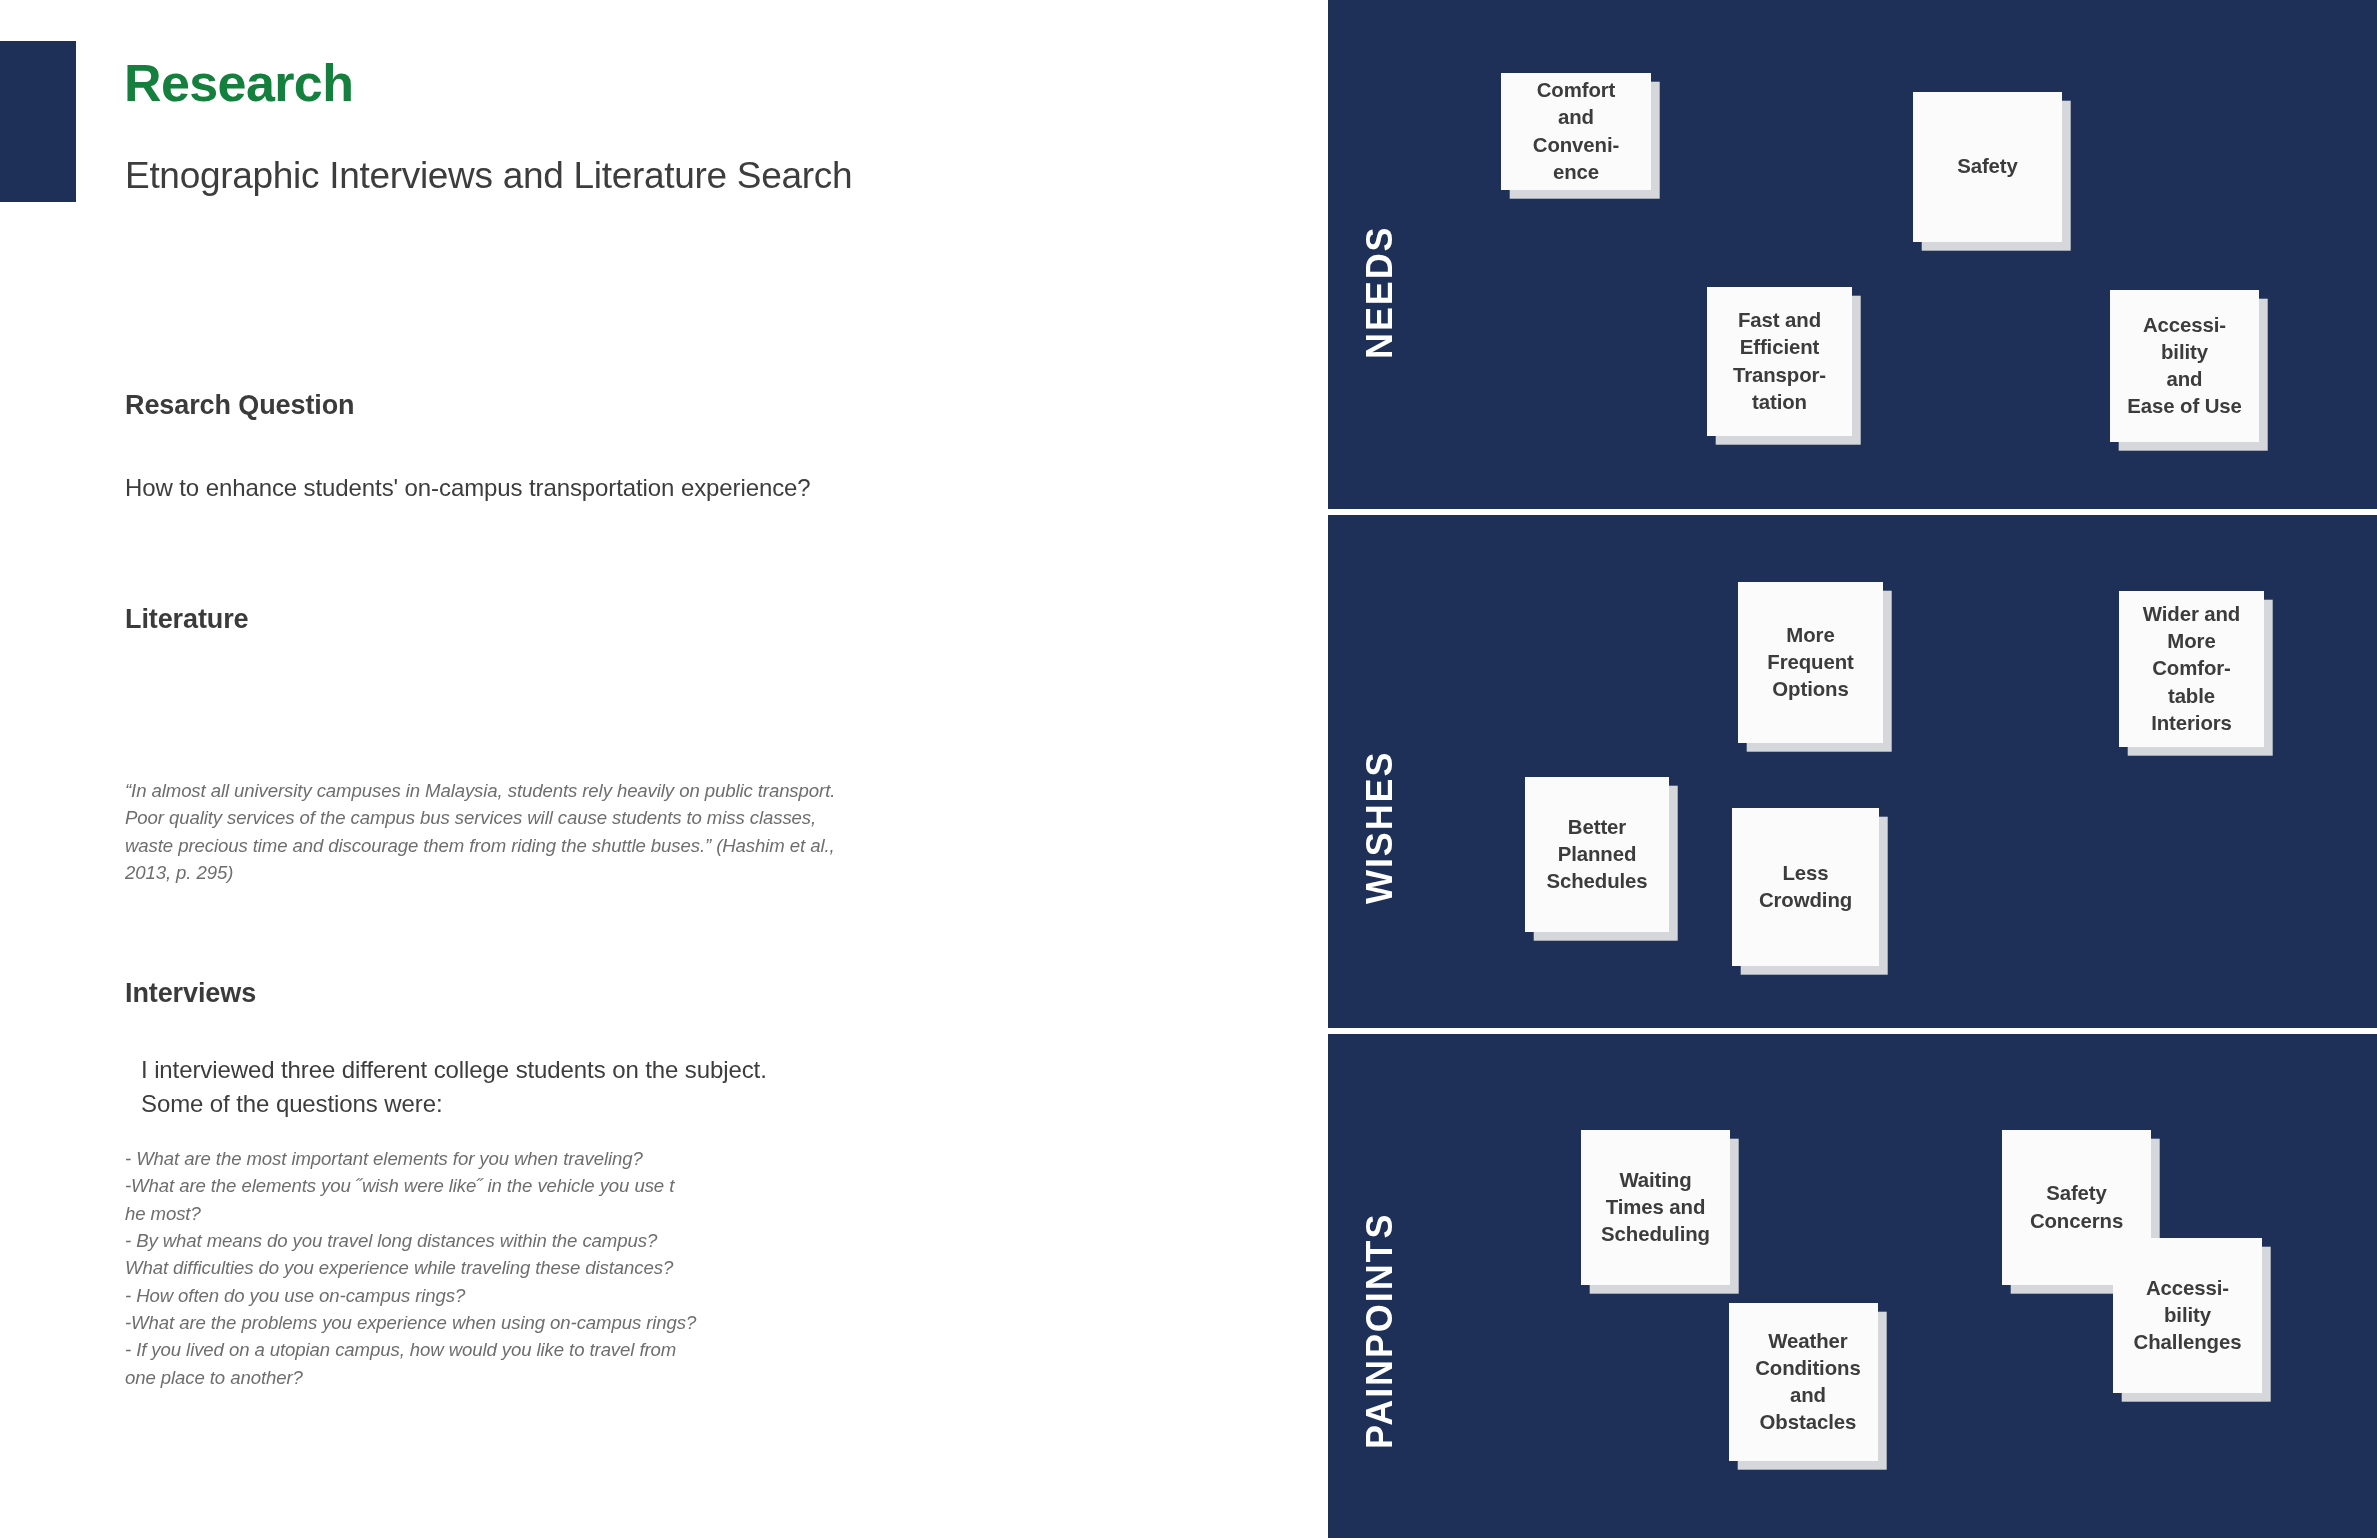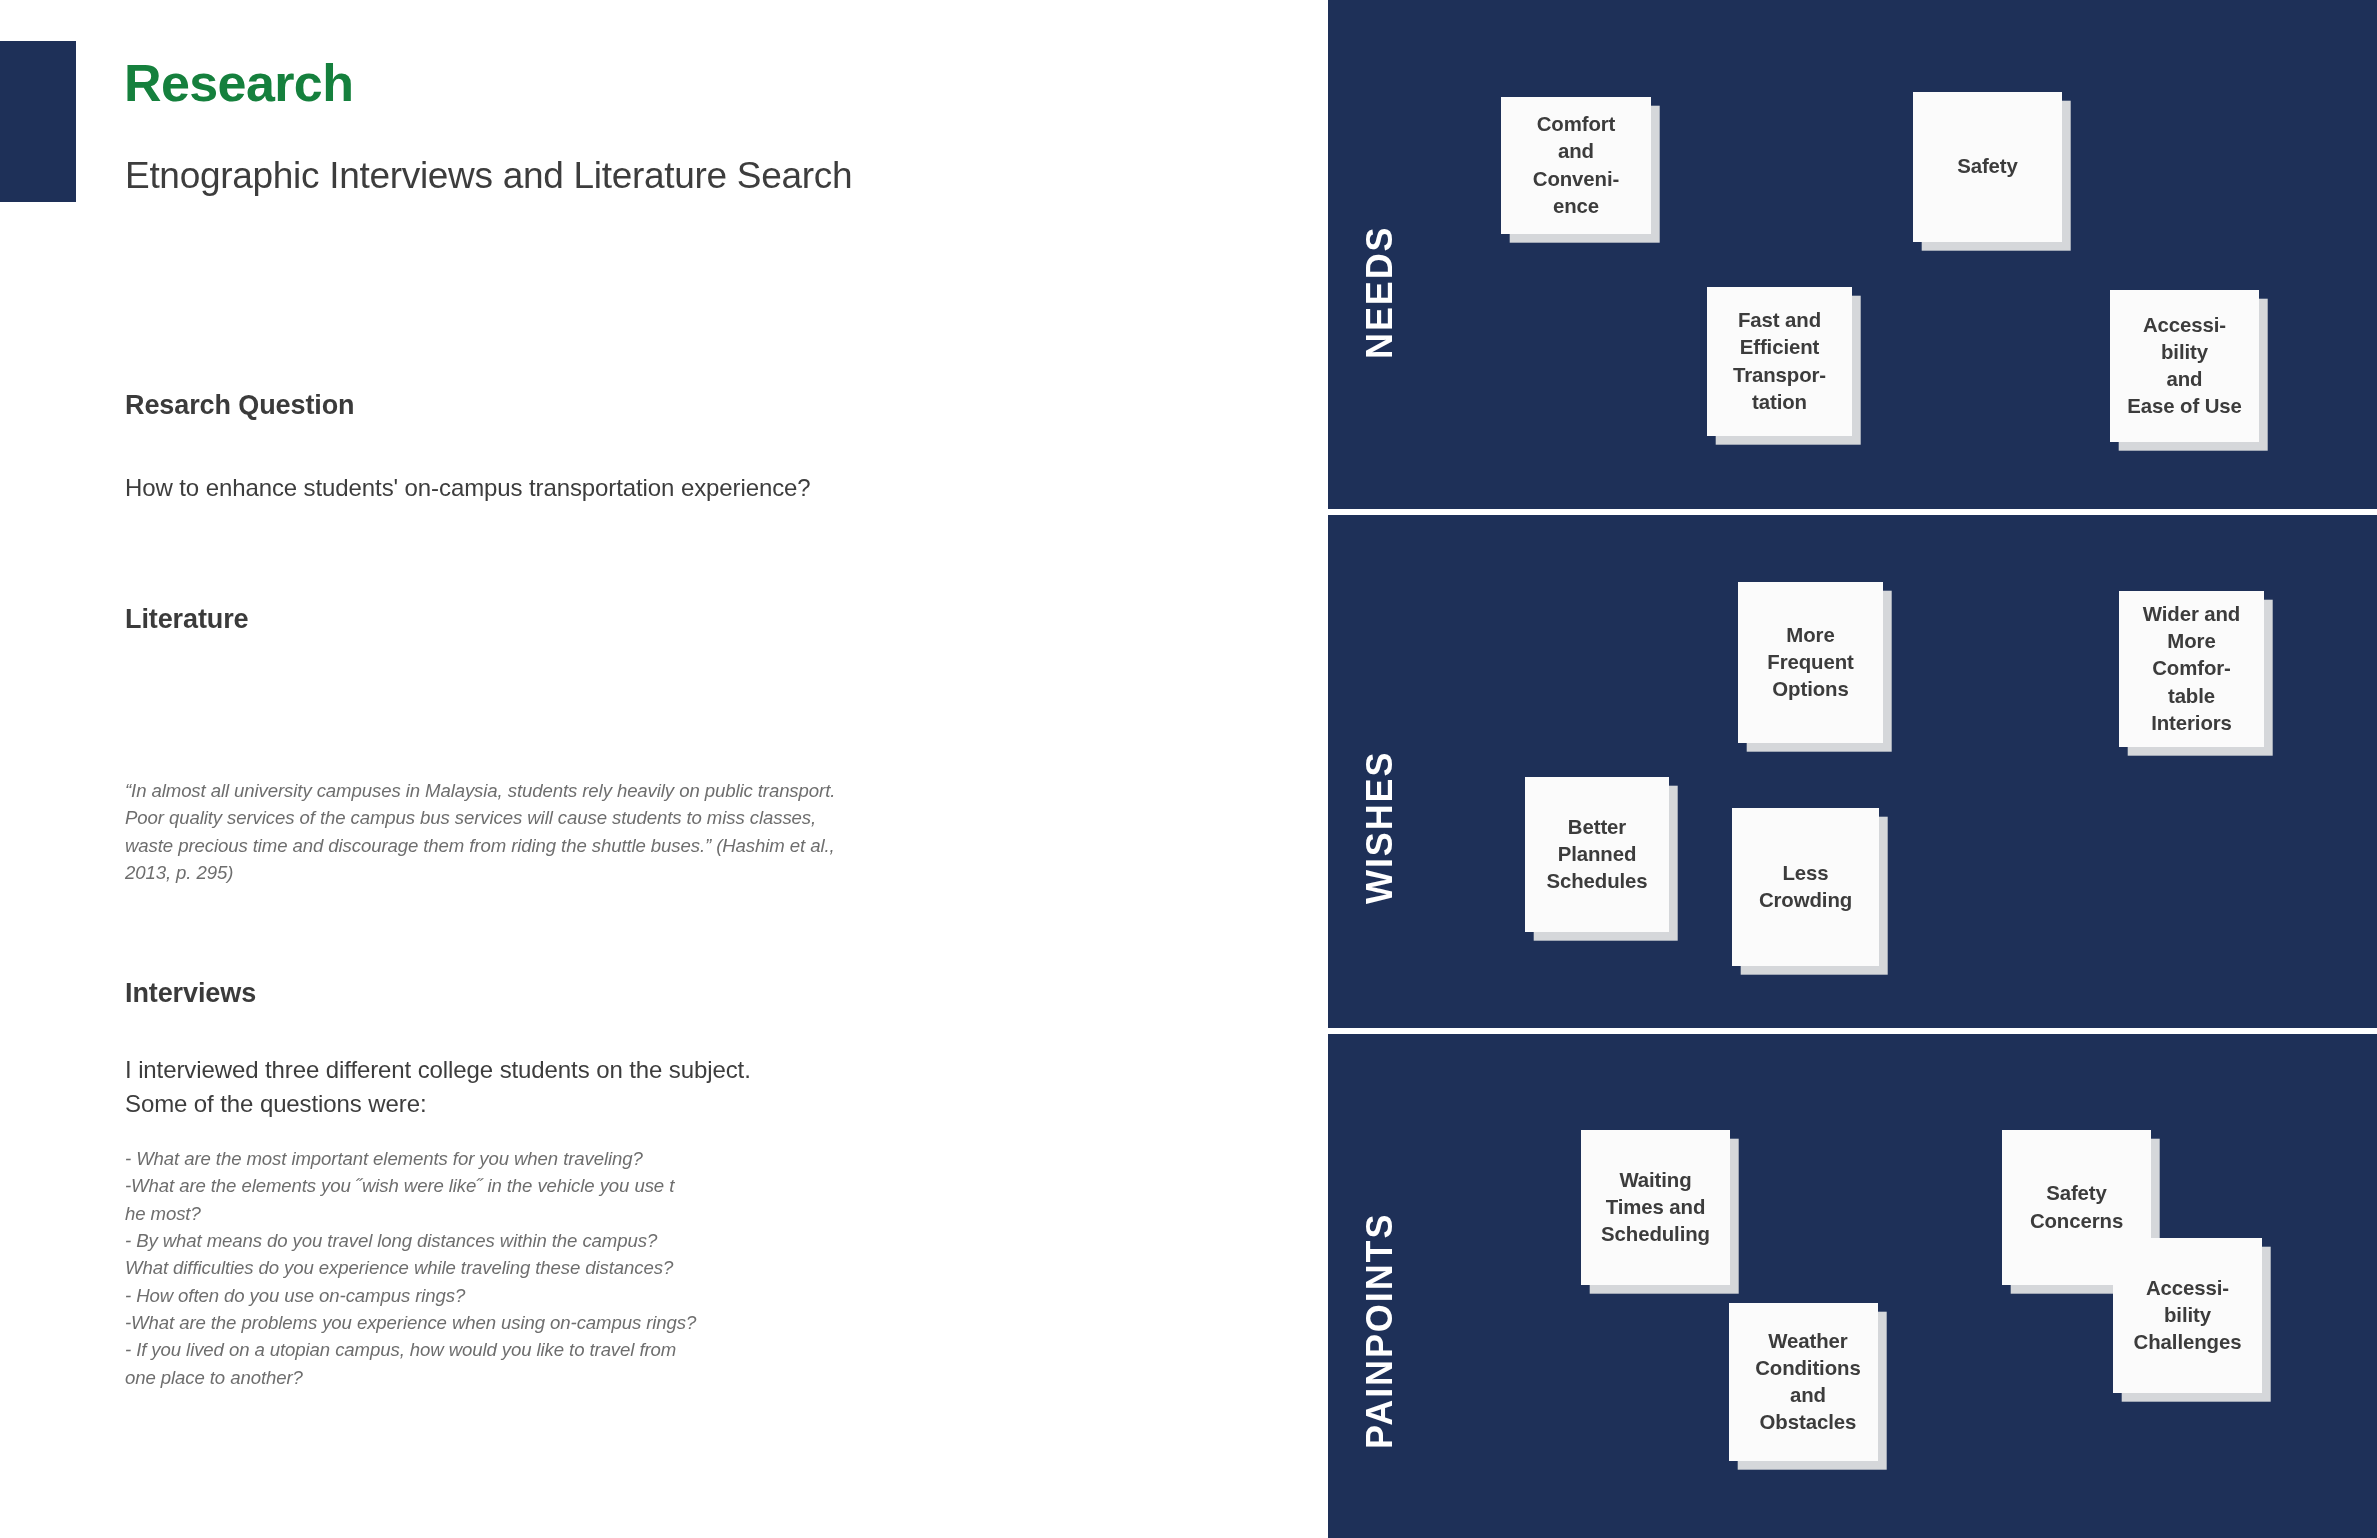--- a/index.html
+++ b/index.html
@@ -79,21 +79,21 @@
     left: 125px;
     font-size: 24px;
     font-weight: 400;
     color: #3d3d3d;
     line-height: 1.42;
     letter-spacing: -0.1px;
     white-space: pre-line;
   }
   .bt-question  { top: 471px; }
   .bt-lit-intro { top: 681px; }
-  .bt-int-intro { top: 1053px; }
+  .bt-int-intro { top: 1053px; margin-left: 16px; }
 
   .quote-text {
     position: absolute;
     left: 125px;
     font-size: 18.6px;
     font-weight: 400;
     font-style: italic;
     color: #6e6e6e;
     line-height: 1.47;
     letter-spacing: -0.1px;
@@ -200,21 +200,21 @@
 - If you lived on a utopian campus, how would you like to travel from
 one place to another?</div>
 
   </div>
 
   <div class="right-pane">
 
     <div class="band band-needs"></div>
     <div class="band-label lbl-needs">NEEDS</div>
 
-    <div class="sticky" style="left:173px; top:73px; width:150px; height:137px;margin-top:24px;">
+    <div class="sticky" style="left:173px; top:73px; width:150px; height:117px;">
       <span>Comfort
 and
 Conveni-
 ence</span>
     </div>
 
     <div class="sticky" style="left:585px; top:92px; width:149px; height:150px;">
       <span>Safety</span>
     </div>
 

